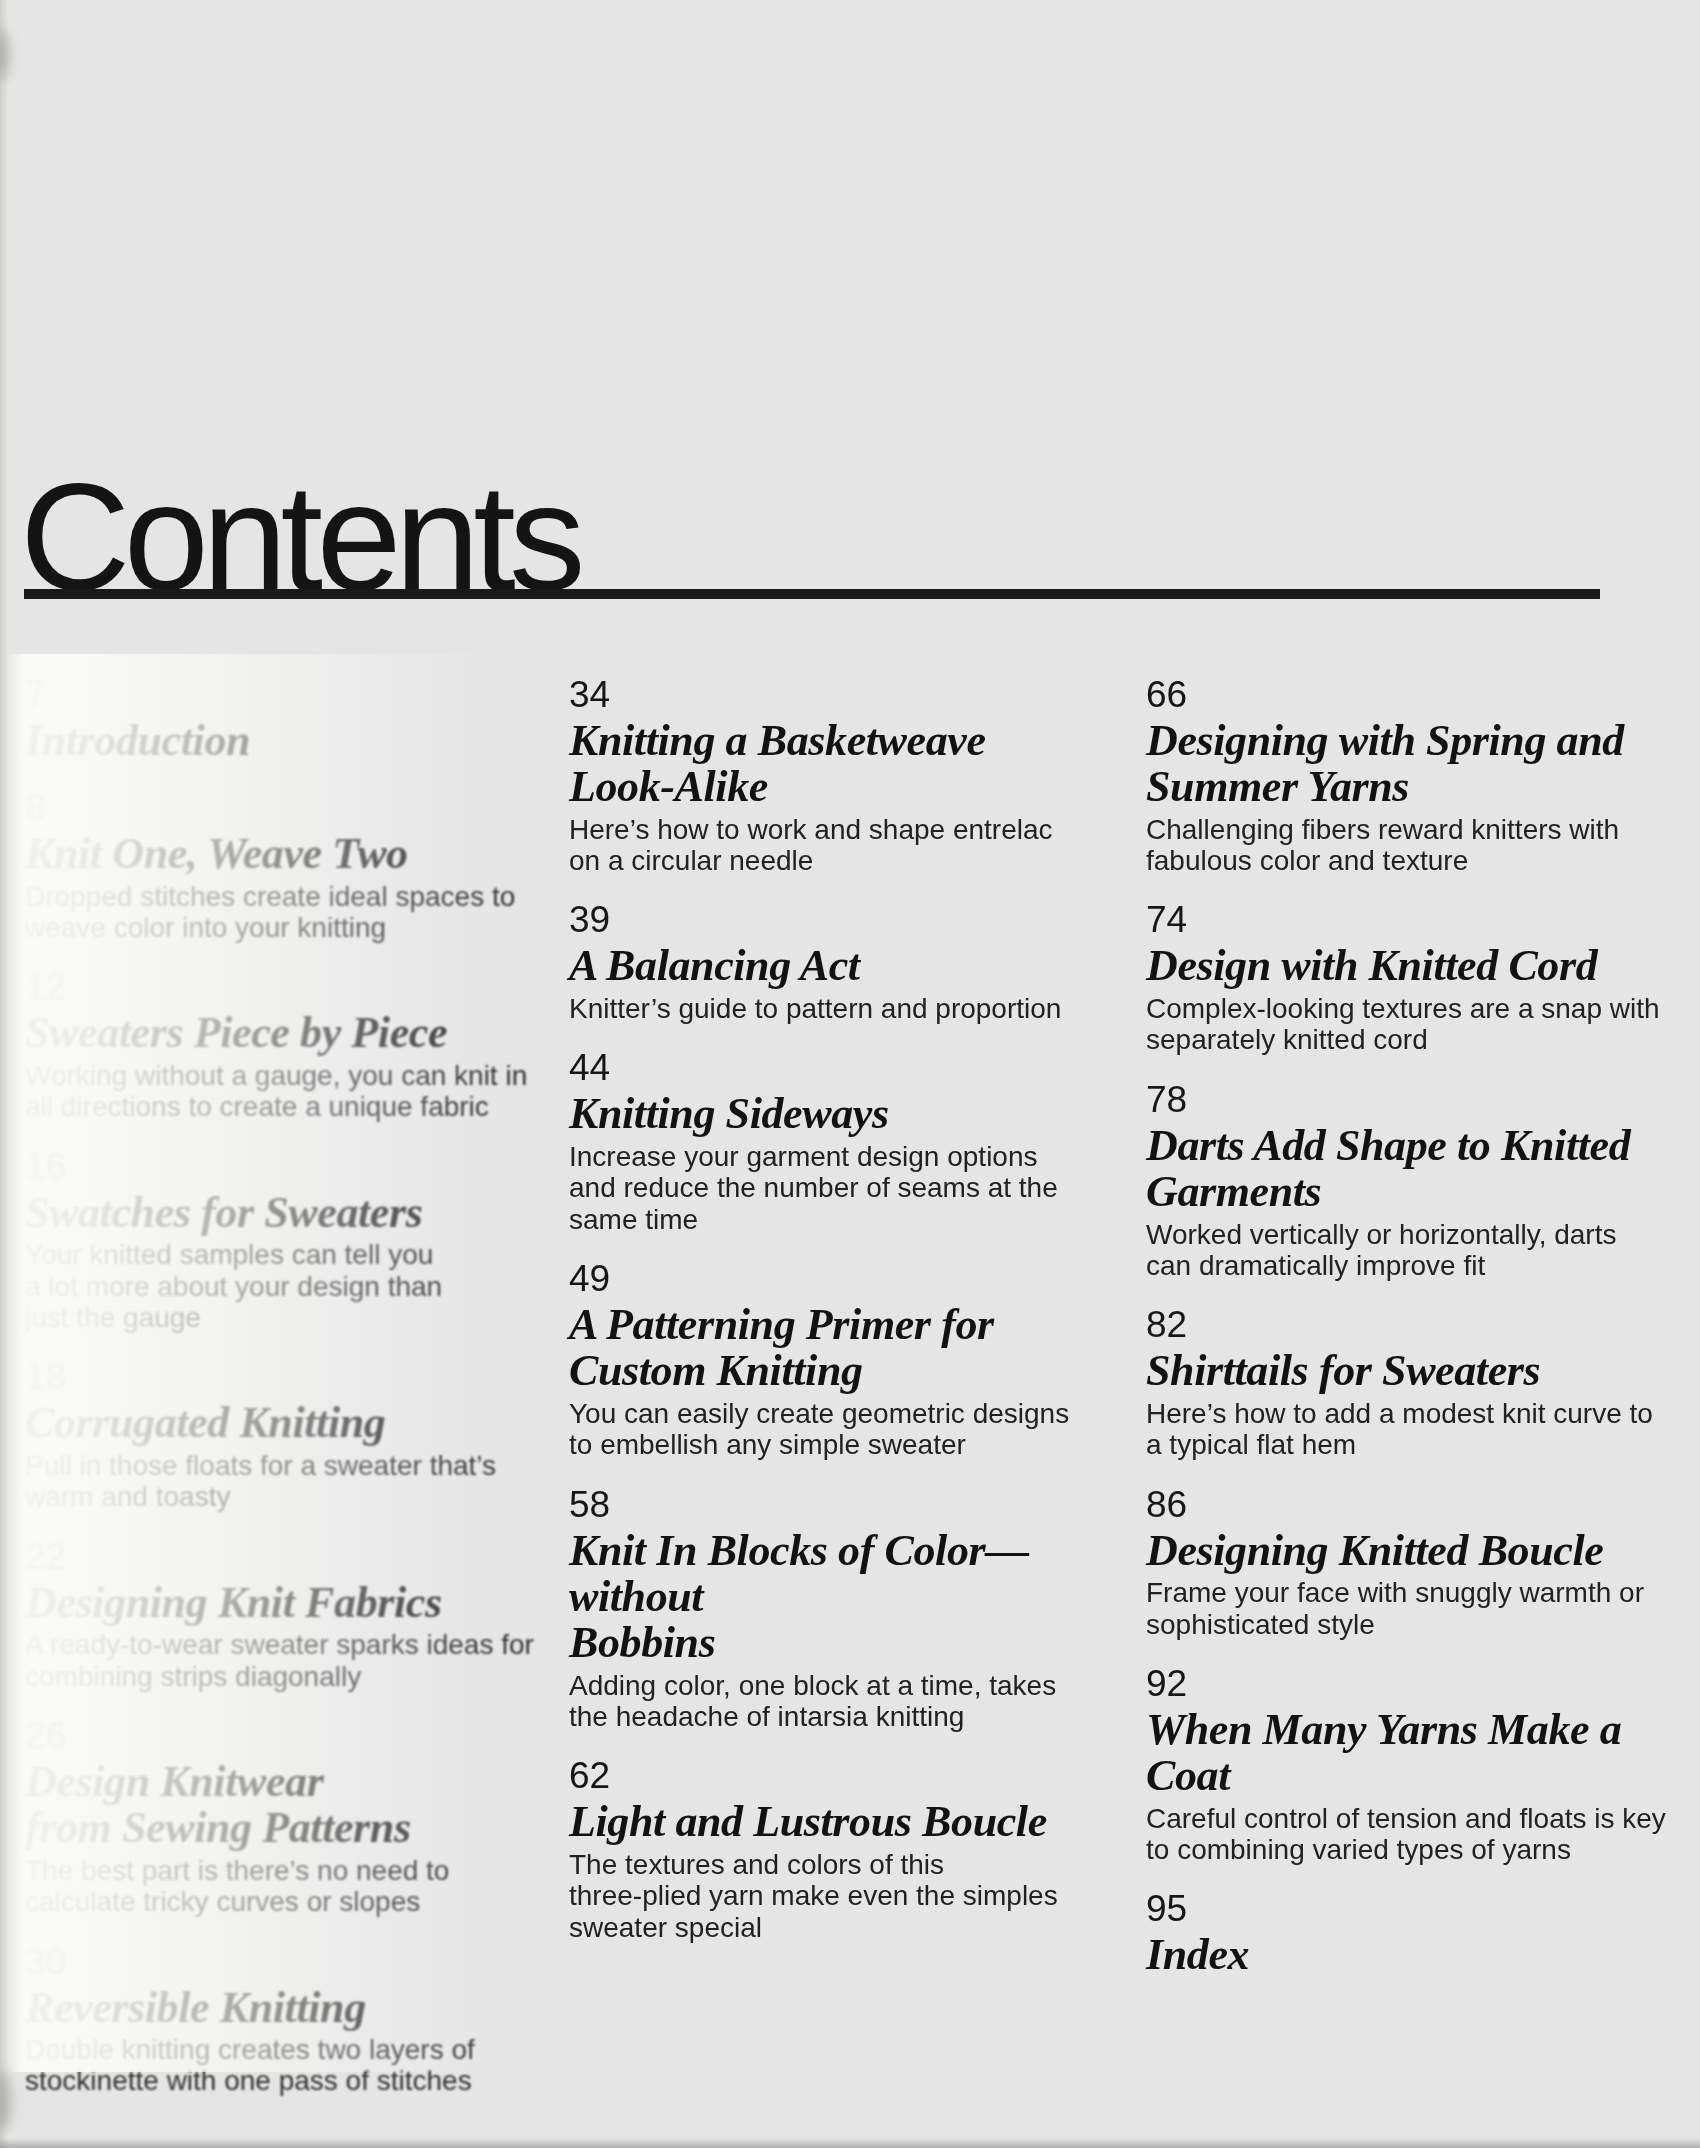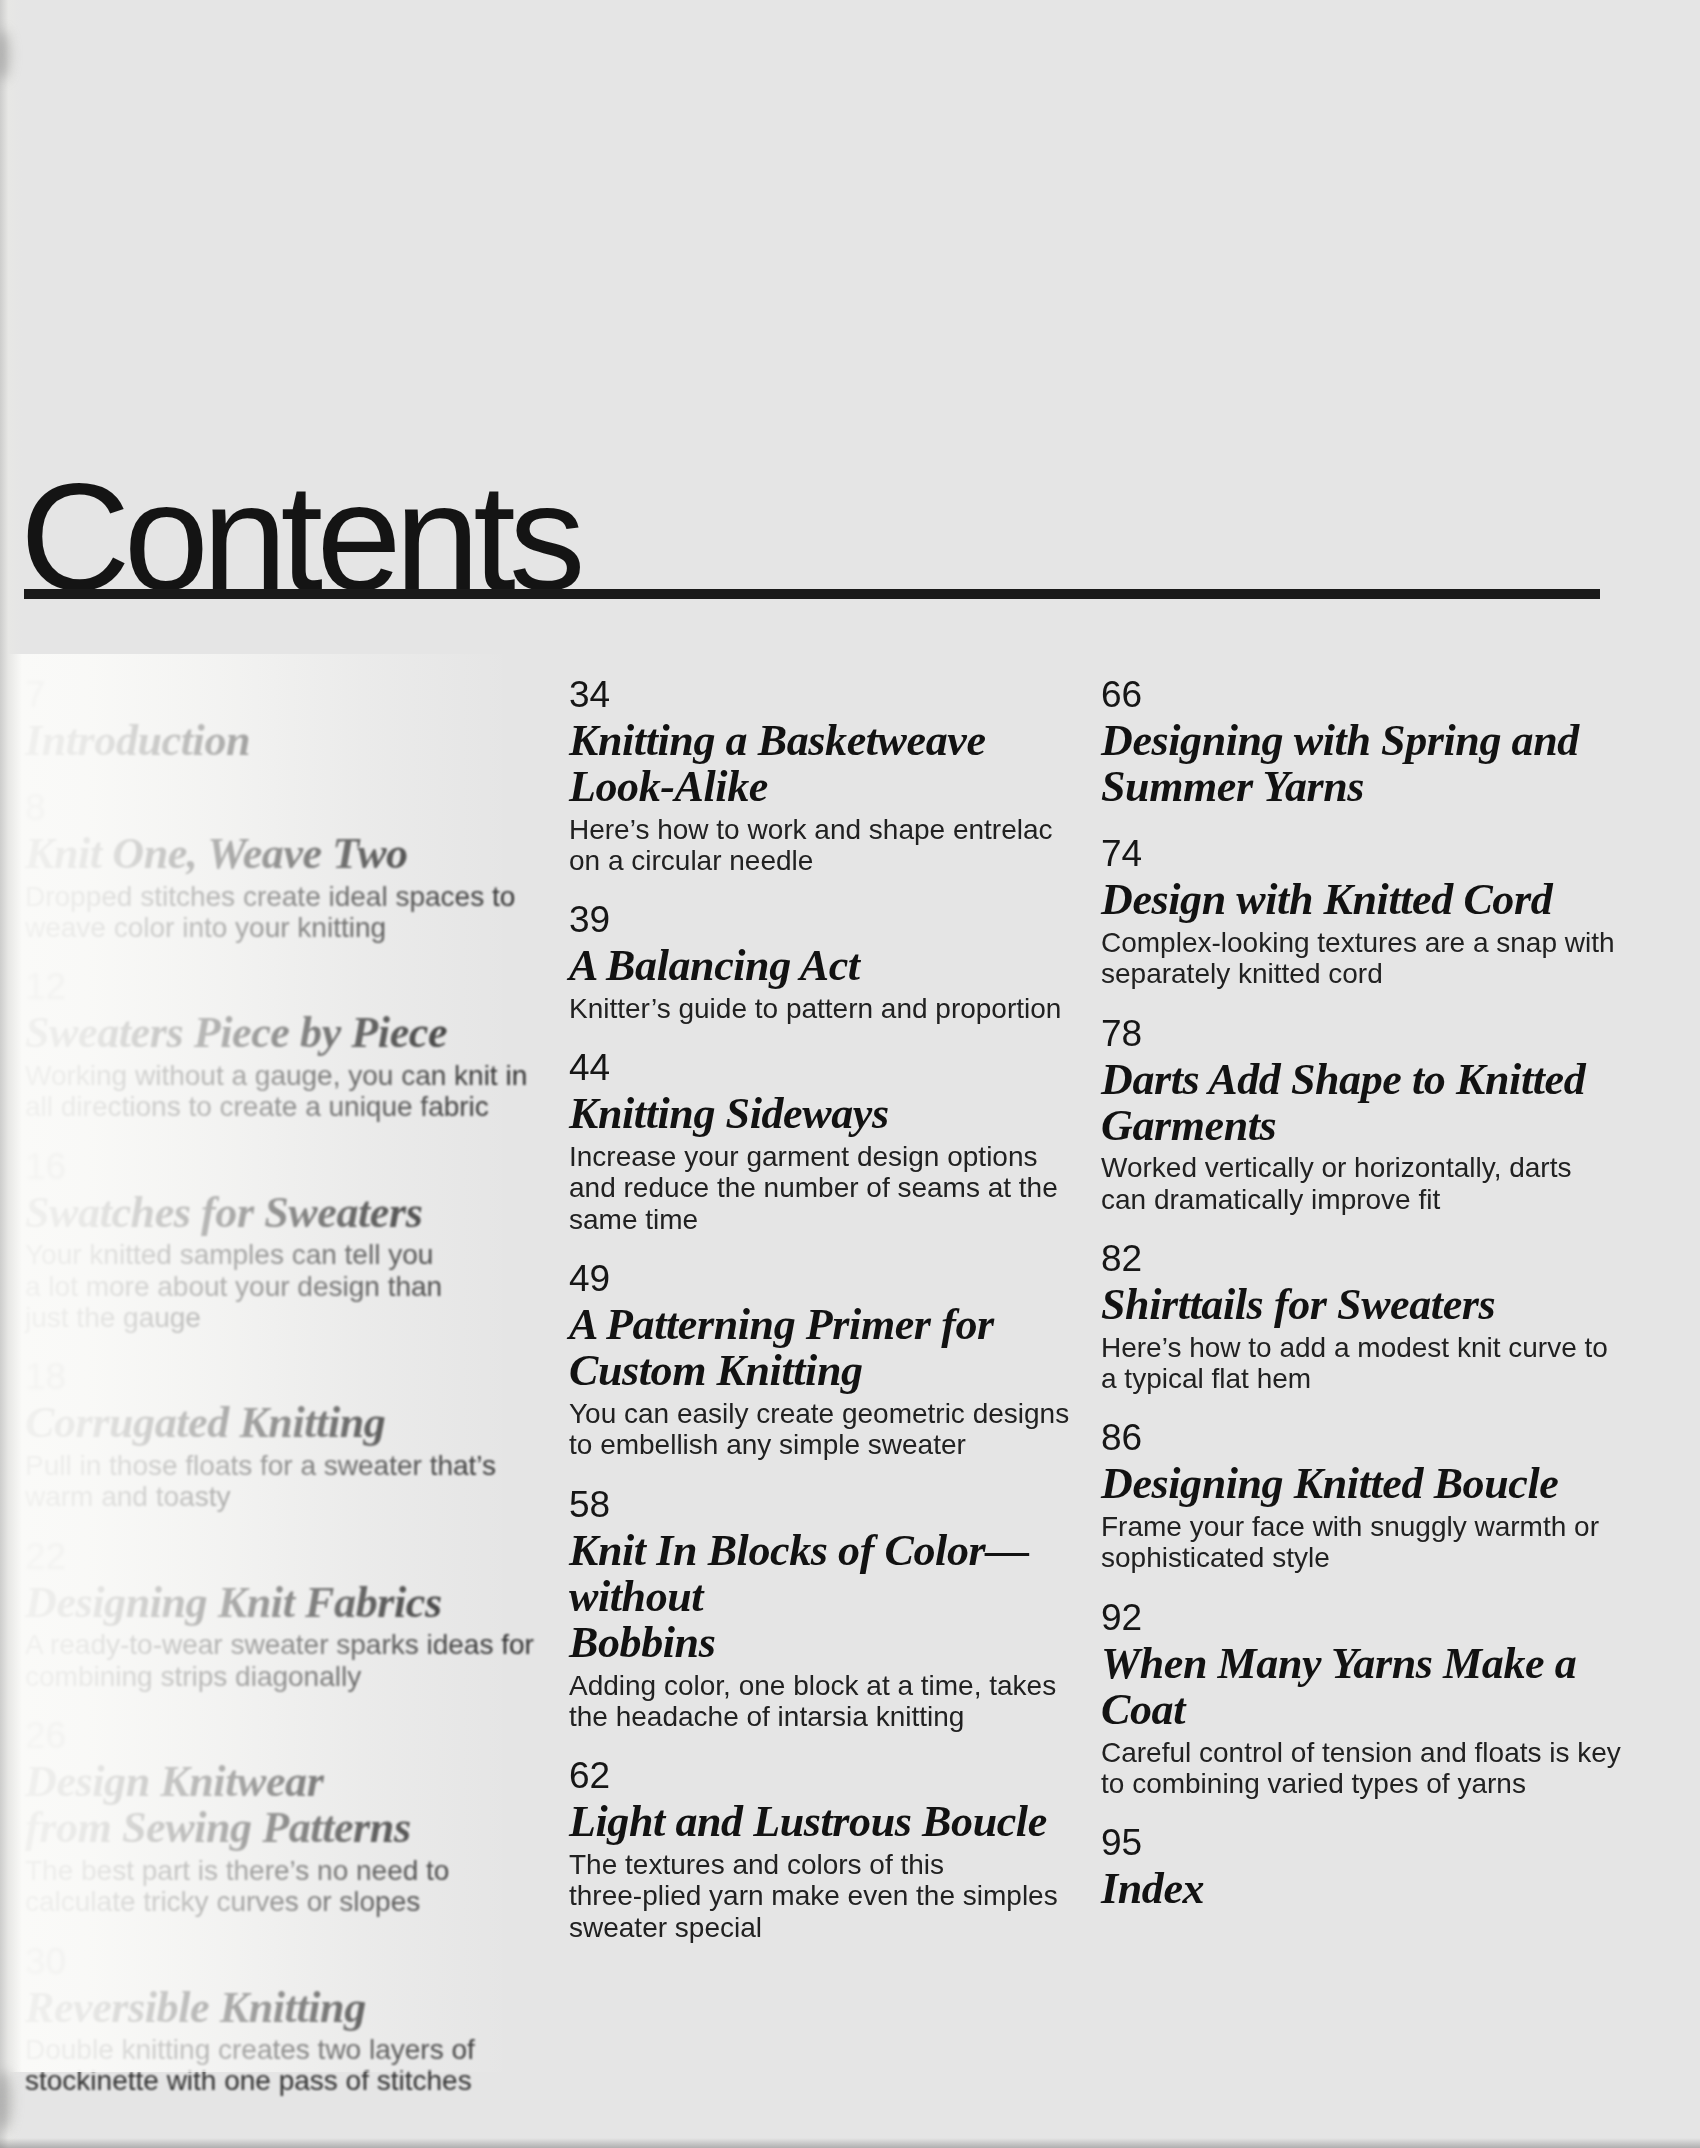--- a/index.html
+++ b/index.html
@@ -11,21 +11,21 @@
     position:absolute;left:20px;top:460px;font-size:153px;line-height:1;
     letter-spacing:-6.7px;color:#141414;filter:blur(0.5px);
   }
   .rule{
     position:absolute;left:23.5px;top:589px;width:1576px;height:10px;
     background:#1a1a1a;filter:blur(0.6px);
   }
   .col{position:absolute;top:676px;width:520px;}
   .col-left{left:25px;filter:blur(0.8px);color:#333;}
   .col-mid{left:569px;}
-  .col-right{left:1101px;}
+  .col-right{left:1146px;}
   .entry{margin-bottom:25px;}
   .num{font-size:37px;line-height:1;margin-bottom:5px;color:#161616;}
   .title{
     font-family:"Liberation Serif",serif;font-style:italic;font-weight:700;
     font-size:44px;line-height:1.05;margin-bottom:3.4px;white-space:pre-line;
     letter-spacing:-0.4px;color:#121212;
   }
   .sub{font-size:28px;line-height:1.12;white-space:pre-line;color:#212121;}
   .col-left .num{opacity:.5;filter:blur(1.3px);}
   .col-left .title{color:#2e2e2e;}
@@ -147,20 +147,22 @@
         <div class="sub">The textures and colors of this
 three-plied yarn make even the simples
 sweater special</div>
       </div>
     </div>
   <div class="col col-right">
       <div class="entry">
         <div class="num">66</div>
         <div class="title">Designing with Spring and
 Summer Yarns</div>
+        <div class="sub">Challenging fibers reward knitters with
+fabulous color and texture</div>
       </div>
       <div class="entry">
         <div class="num">74</div>
         <div class="title">Design with Knitted Cord</div>
         <div class="sub">Complex-looking textures are a snap with
 separately knitted cord</div>
       </div>
       <div class="entry">
         <div class="num">78</div>
         <div class="title">Darts Add Shape to Knitted

